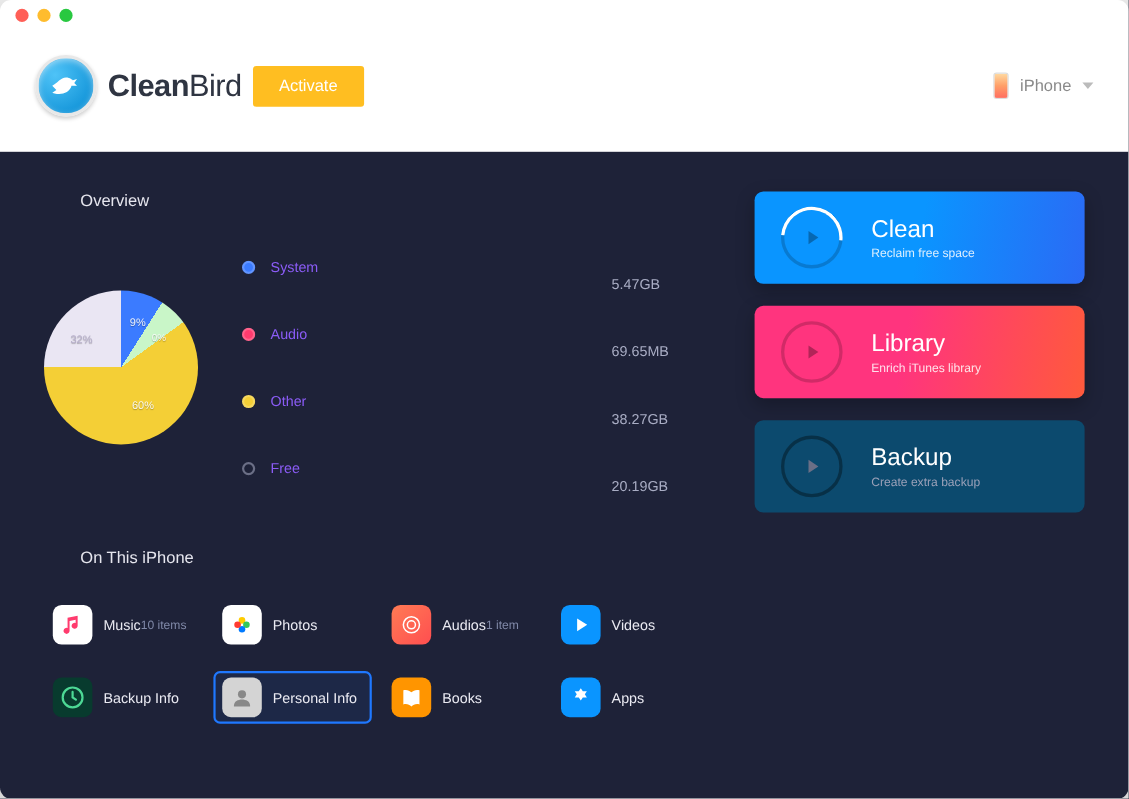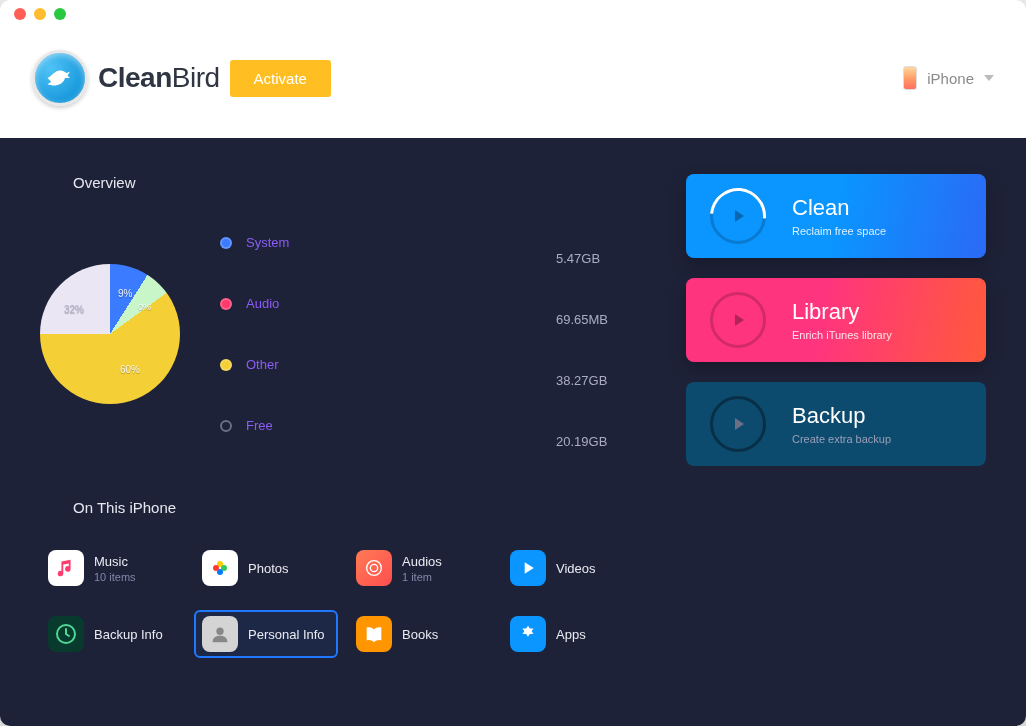--- a/index.html
+++ b/index.html
@@ -28,21 +28,21 @@
 .pie-label { position: absolute; font-size: 10px; color: rgba(255,255,255,0.9); text-shadow: 0 1px 1px rgba(0,0,0,0.3); }
 .legend { display: flex; flex-direction: column; gap: 14px; flex: 1; }
 .legend-row { display: flex; align-items: center; gap: 14px; font-size: 13px; }
 .dot { width: 12px; height: 12px; border-radius: 50%; border: 2px solid rgba(255,255,255,0.2); flex-shrink: 0; }
 .legend-name { width: 70px; color: #8b5cf6; }
 .legend-val { margin-left: auto; width: 90px; text-align: right; color: #a9adc4; padding-right: 50px; margin-top: 32px; }
 .cat-grid { display: grid; grid-template-columns: repeat(4, 1fr); gap: 18px 10px; }
 .cat-item { display: flex; align-items: center; gap: 10px; padding: 6px 8px; border-radius: 6px; cursor: pointer; }
 .cat-item.selected { border: 2px solid #1f78ff; padding: 4px 6px; background: rgba(31,120,255,0.08); }
 .cat-ico { width: 36px; height: 36px; border-radius: 8px; display: flex; align-items: center; justify-content: center; flex-shrink: 0; }
-.cat-lbls { display: flex; flex-direction: column; }
+.cat-lbls { display: flex; flex-direction: row; }
 .cat-name { font-size: 13px; color: #eaeaf2; }
 .cat-sub { font-size: 11px; color: #8089a8; margin-top: 2px; }
 .shortcut { height: 84px; border-radius: 8px; margin-bottom: 20px; display: flex; align-items: center; padding: 0 24px; gap: 26px; cursor: pointer; box-shadow: 0 6px 16px rgba(0,0,0,0.25); }
 .sc-clean { background: linear-gradient(100deg, #0a95ff 0%, #0a95ff 50%, #2b6af5 100%); }
 .sc-library { background: linear-gradient(100deg, #ff347e 0%, #ff347e 45%, #ff5a3c 100%); }
 .sc-backup { background: #0c4a6e; box-shadow: none; }
 .sc-circle { width: 56px; height: 56px; border-radius: 50%; border: 3px solid rgba(0,0,0,0.18); display: flex; align-items: center; justify-content: center; position: relative; }
 .sc-circle.arc::before { content:''; position:absolute; inset:-3px; border-radius:50%; border:3px solid transparent; border-top-color:#fff; border-right-color:#fff; transform: rotate(-40deg);}
 .play { width: 0; height: 0; border-left: 9px solid rgba(0,0,0,0.3); border-top: 6px solid transparent; border-bottom: 6px solid transparent; margin-left: 3px; }
 .sc-txt h3 { font-size: 22px; font-weight: 500; color: #fff; margin-bottom: 4px; }

